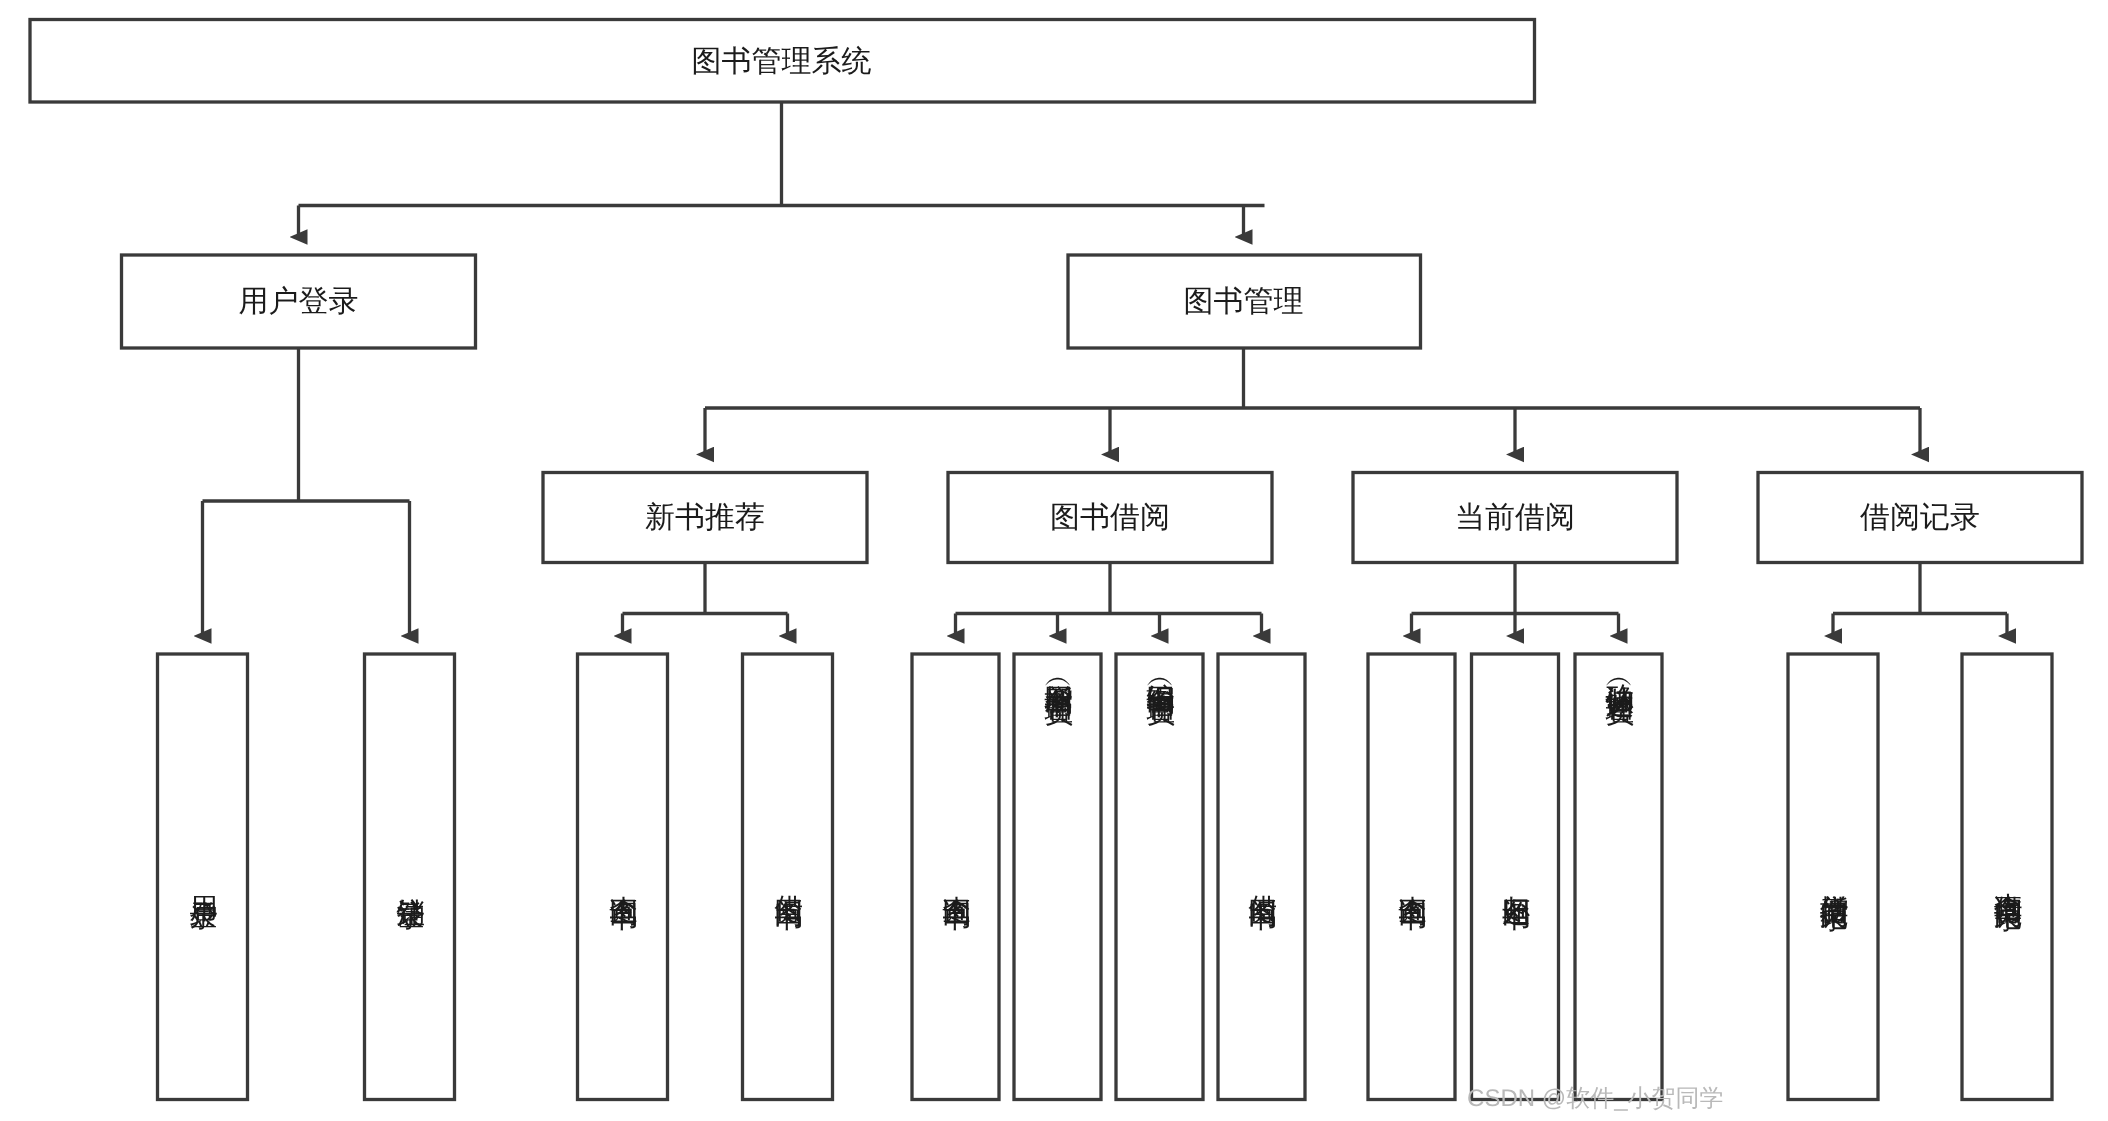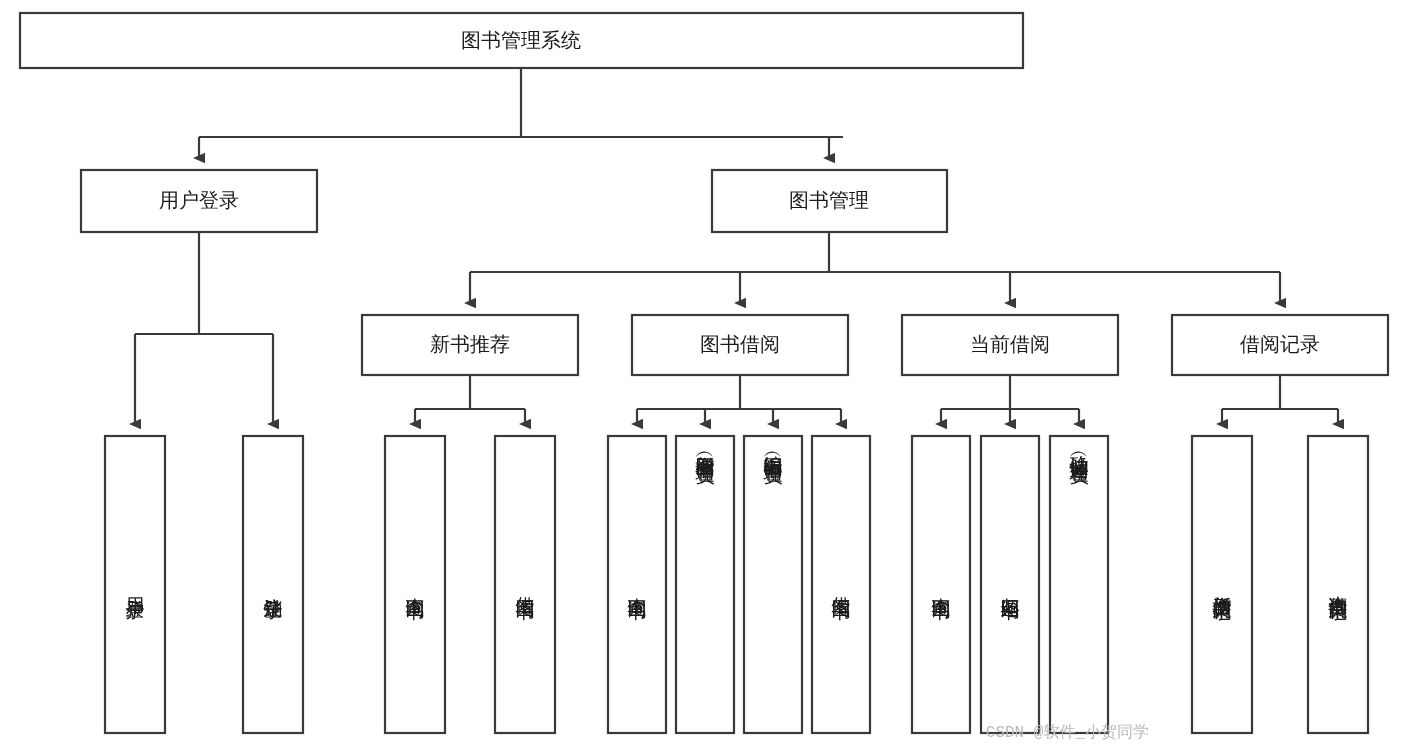--- a/index.html
+++ b/index.html
@@ -56,21 +56,21 @@
     color: #1b1b1b;
     letter-spacing: 1.5px;
     text-align: center;
     white-space: nowrap;
     pointer-events: none;
   }
   .watermark {
     position: absolute;
     right: 12px;
     bottom: 4px;
-    font-family: Liberation Mono, monospace;
+    font-family: Liberation Sans, sans-serif;
     font-size: 16px;
     color: #b9b9b9;
     white-space: nowrap;
     user-select: none;
     margin-top: 24px;
   }
 </style>
 </head>
 <body>
 

